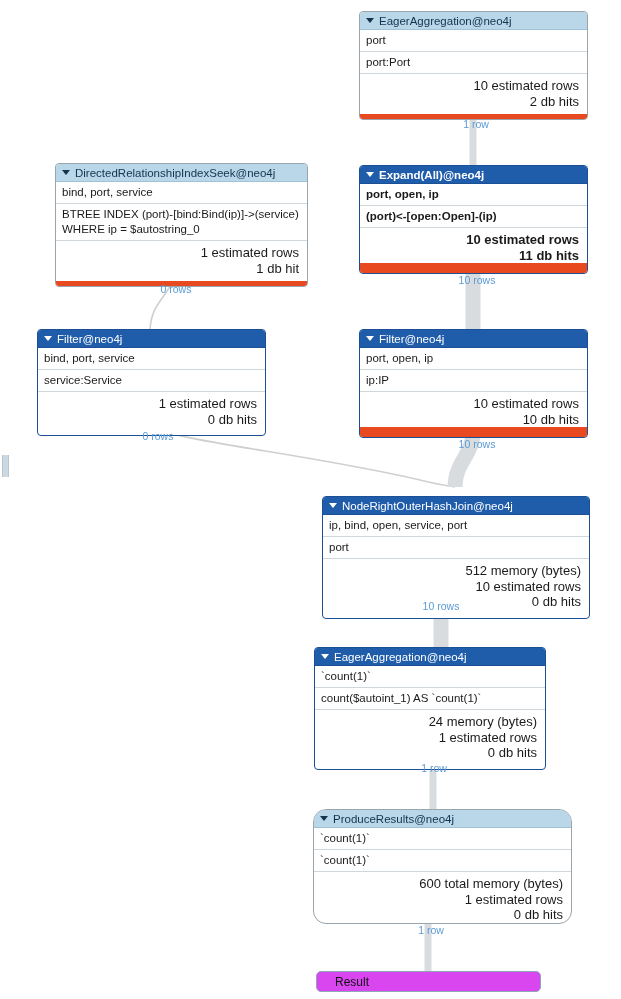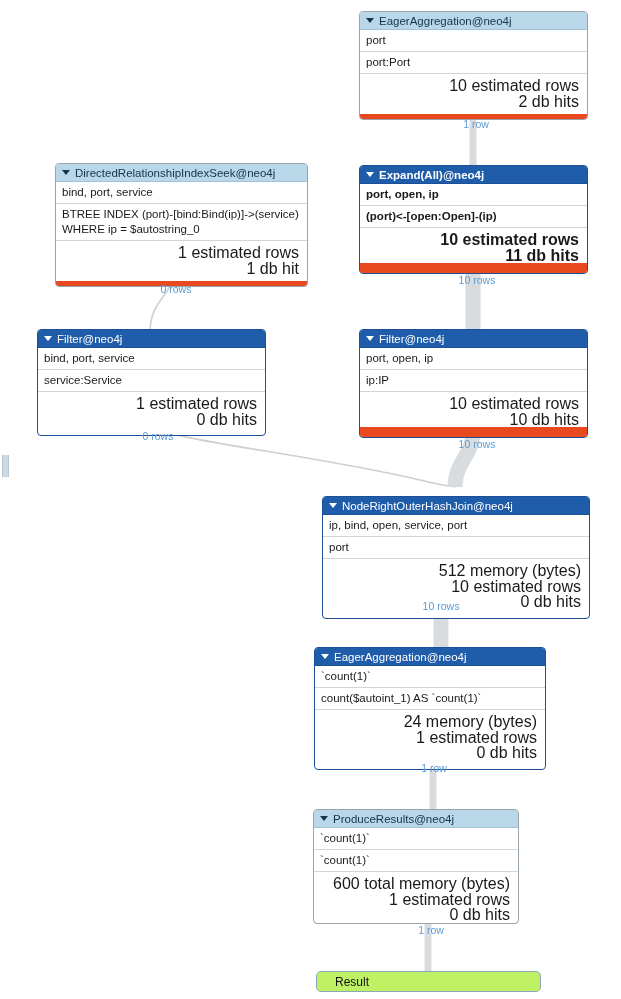--- a/index.html
+++ b/index.html
@@ -81,39 +81,39 @@
     color: #1a1a1a;
     padding: 3px 6px;
     border-bottom: 1px solid #cfd6dc;
     box-sizing: border-box;
     word-wrap: break-word;
   }
   .node-row.wrap {
     white-space: normal;
   }
   .node-stats {
-    font-size: 16px;
+    font-size: 13px;
     line-height: 15.5px;
     color: #1a1a1a;
     text-align: right;
     padding: 4px 8px 5px 6px;
     box-sizing: border-box;
   }
   .node-stats div { white-space: nowrap; }
   .dbbar {
     position: absolute;
     left: 0; right: 0; bottom: 0;
     height: 5px;
     background: #e8491e;
   }
   
   .result-box {
     position: absolute;
     z-index: 2;
-    background: #bef264;
+    background: #d946ef;
     border: 1px solid #8fa5b8;
     border-radius: 5px;
     box-sizing: border-box;
     font-size: 12px;
     color: #111111;
     display: flex;
     align-items: center;
     padding-left: 18px;
   }
   
@@ -257,21 +257,21 @@
     <div class="node-row">`count(1)`</div>
     <div class="node-row">count($autoint_1) AS `count(1)`</div>
     <div class="node-stats" style="padding-bottom:8px;">
       <div>24 memory (bytes)</div>
       <div>1 estimated rows</div>
       <div>0 db hits</div>
     </div>
   </div>
   <div class="edge-label" style="left:434px; top:762px;">1 row</div>
 
-  <div class="node light" style="left:313px; top:809px; width:206px;">
+  <div class="node light" style="left:313px; top:809px; width:259px;border-radius:13px;">
     <div class="node-header">
       <span class="caret"></span>
       <span>ProduceResults@neo4j</span>
     </div>
     <div class="node-row">`count(1)`</div>
     <div class="node-row">`count(1)`</div>
     <div class="node-stats" style="padding-bottom:0;">
       <div>600 total memory (bytes)</div>
       <div>1 estimated rows</div>
       <div>0 db hits</div>

